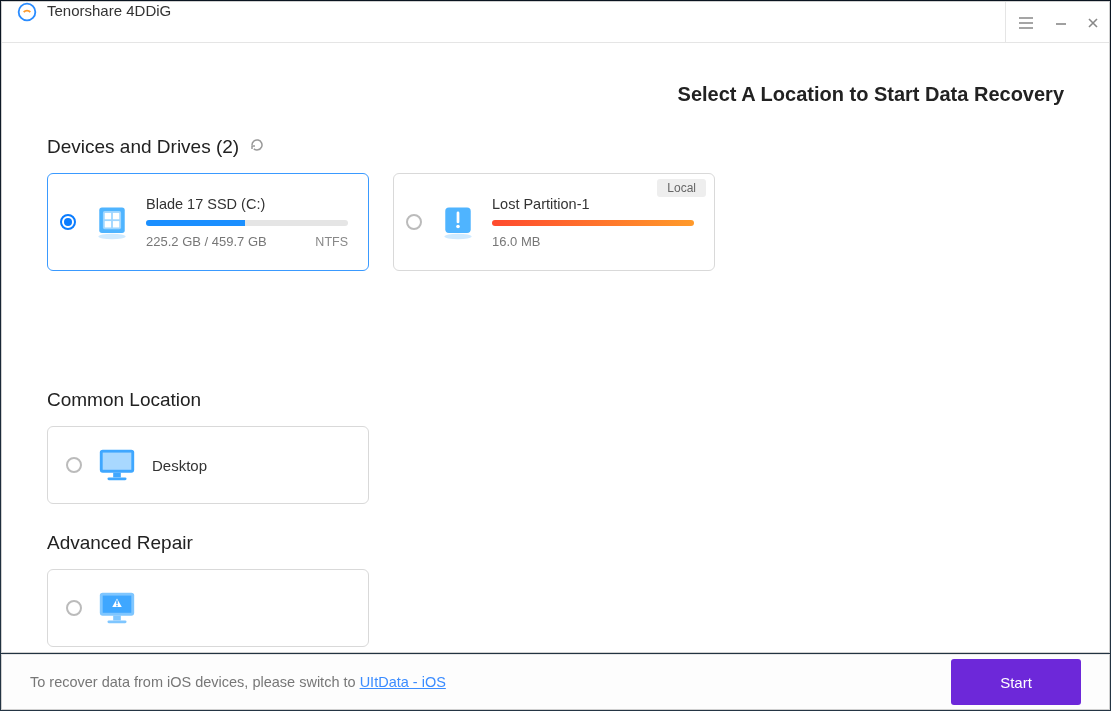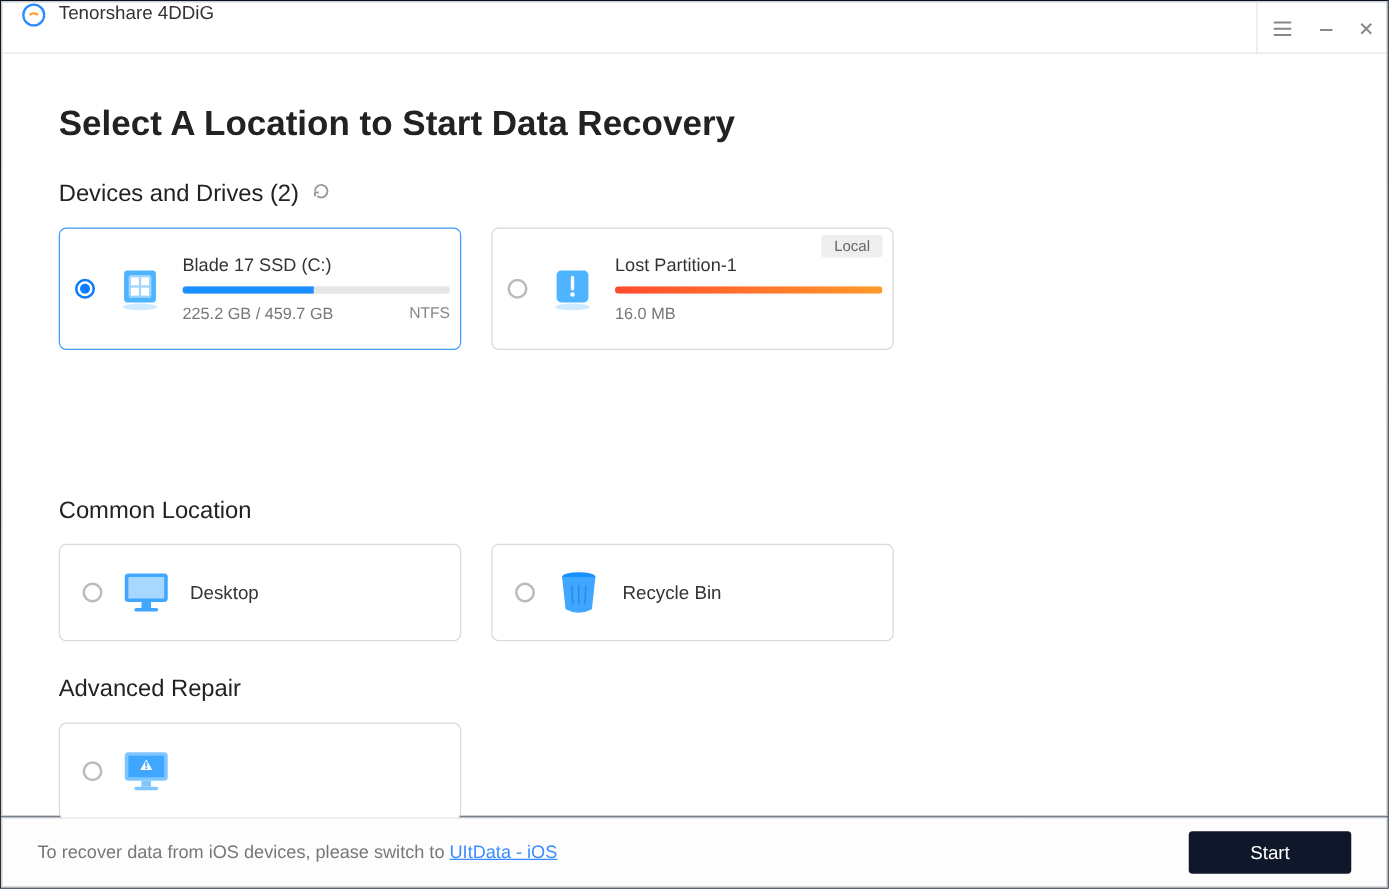--- a/index.html
+++ b/index.html
@@ -5,49 +5,49 @@
     *{box-sizing:border-box;margin:0;padding:0;font-family:"Segoe UI",Arial,sans-serif}
     body{width:1111px;height:711px;background:linear-gradient(180deg,#0a1420 0%,#1a2838 50%,#243544 100%);overflow:hidden;position:relative}
     .window{background:#fff;width:1109px;height:652px;margin:1px;border:1px solid #d0d0d0;position:relative}
     .titlebar{height:41px;border-bottom:1px solid #e5e5e5;display:flex;align-items:flex-start;padding:0 15px;position:relative}
     .app-logo{width:20px;height:20px;margin-right:10px}
     .app-title{font-size:15px;color:#333}
     .win-controls{position:absolute;right:0;top:0;height:41px;display:flex;align-items:center}
     .win-btn{width:32px;height:41px;display:flex;align-items:center;justify-content:center;color:#888;cursor:pointer}
     .win-btn.menu{border-left:1px solid #e5e5e5;width:40px}
     .content{padding:40px 45px 0 45px}
-    .page-title{text-align:left;font-size:28px;font-weight:600;color:#222;margin-bottom:30px}
+    .page-title{text-align:right;font-size:20px;font-weight:600;color:#222;margin-bottom:30px}
     .section-hdr{display:flex;align-items:flex-end;font-size:19px;font-weight:500;color:#222;margin-bottom:15px}
     .section-hdr .refresh{margin-left:10px;color:#888;cursor:pointer}
     .drive-row{display:flex;gap:24px}
-    .drive-card{width:322px;height:98px;border:1px solid #d9d9d9;border-radius:6px;padding:12px 8px 12px 12px;display:flex;align-items:center;position:relative;cursor:pointer;background:#fff}
+    .drive-card{width:322px;height:98px;border:1px solid #d9d9d9;border-radius:6px;padding:12px 20px 12px 12px;display:flex;align-items:center;position:relative;cursor:pointer;background:#fff}
     .drive-card.selected{border:1.5px solid #3a9aff}
     .radio{width:16px;height:16px;border:2px solid #bbb;border-radius:50%;margin-right:16px;flex-shrink:0}
     .radio.on{border-color:#0a7cff;display:flex;align-items:center;justify-content:center}
     .radio.on::after{content:'';width:8px;height:8px;background:#0a7cff;border-radius:50%}
     .drive-icon{width:40px;height:40px;margin-right:14px;flex-shrink:0}
     .drive-info{flex:1;min-width:0}
     .drive-name{font-size:14.5px;color:#333;margin-bottom:8px}
     .bar{height:6px;background:#e5e5e5;border-radius:3px;overflow:hidden;margin-bottom:8px}
     .bar-fill{height:100%}
-    .size-row{display:flex;justify-content:space-between;align-items:center}
+    .size-row{display:flex;justify-content:space-between;align-items:flex-end}
     .size-txt{font-size:13px;color:#777}
     .fs-txt{font-size:12.5px;color:#888}
     .badge{position:absolute;top:5px;right:8px;background:#eee;color:#666;font-size:12px;padding:2px 10px;border-radius:3px}
     .loc-row{display:flex;gap:24px}
     .loc-card{width:322px;height:78px;border:1px solid #d9d9d9;border-radius:6px;padding:12px 18px;display:flex;align-items:center;cursor:pointer;background:#fff}
     .loc-card .radio{margin-right:14px}
     .loc-icon{width:42px;height:42px;margin-right:14px}
     .loc-label{font-size:15px;color:#333}
     .sp1{height:118px}
     .sp2{height:28px}
     .footer{position:absolute;left:1px;right:1px;bottom:1px;height:56px;background:#fdfdfd;border:1px solid #d0d0d0;border-top:1px solid #e8e8e8;display:flex;align-items:center;padding:0 28px}
     .footer-text{font-size:14.5px;color:#777}
     .footer-text a{color:#3b8cff;}
-    .start-btn{margin-left:auto;background:#0f172a;color:#fff;border:none;width:130px;height:34px;border-radius:3px;font-size:15px;cursor:pointer}
+    .start-btn{margin-left:auto;background:#6d28d9;color:#fff;border:none;width:130px;height:46px;border-radius:3px;font-size:15px;cursor:pointer}
   </style>
 </head>
 <body>
 
 <div class="window">
   <div class="titlebar">
     <svg class="app-logo" viewBox="0 0 24 24">
         <circle cx="12" cy="12" r="10" fill="none" stroke="#2a8cff" stroke-width="2.2"></circle>
         <path d="M8 12 A6 6 0 0 1 16 12" stroke="#ff9a2a" stroke-width="2.2" fill="none"></path>
       </svg>
@@ -133,29 +133,20 @@
       <div class="loc-card">
         <span class="radio"></span>
         <svg class="loc-icon" viewBox="0 0 44 44">
             <rect x="4" y="6" width="36" height="24" rx="3" fill="#3fa7ff"></rect>
             <rect x="7" y="9" width="30" height="18" fill="#a8d8ff"></rect>
             <rect x="18" y="30" width="8" height="5" fill="#3fa7ff"></rect>
             <rect x="12" y="35" width="20" height="3" rx="1.5" fill="#3fa7ff"></rect>
           </svg>
         <span class="loc-label">Desktop</span>
       </div>
-      <div class="loc-card">
-        <span class="radio"></span>
-        <svg class="loc-icon" viewBox="0 0 44 44">
-            <ellipse cx="22" cy="9" rx="14" ry="4" fill="#1a8fff"></ellipse>
-            <path d="M8 9 L11 36 Q22 42 33 36 L36 9 Z" fill="#3fa7ff"></path>
-            <path d="M16 16 L17 32 M22 16 L22 32 M28 16 L27 32" stroke="#1a6cc9" stroke-width="1.2" fill="none" opacity="0.5"></path>
-          </svg>
-        <span class="loc-label">Recycle Bin</span>
-      </div>
     </div>
 
     <div class="sp2"></div>
     <div class="section-hdr">Advanced Repair</div>
     <div class="loc-row">
       <div class="loc-card">
         <span class="radio"></span>
         <svg class="loc-icon" viewBox="0 0 44 44">
             <rect x="4" y="6" width="36" height="24" rx="3" fill="#7fc6ff"></rect>
             <rect x="7" y="9" width="30" height="18" fill="#3fa7ff"></rect>

